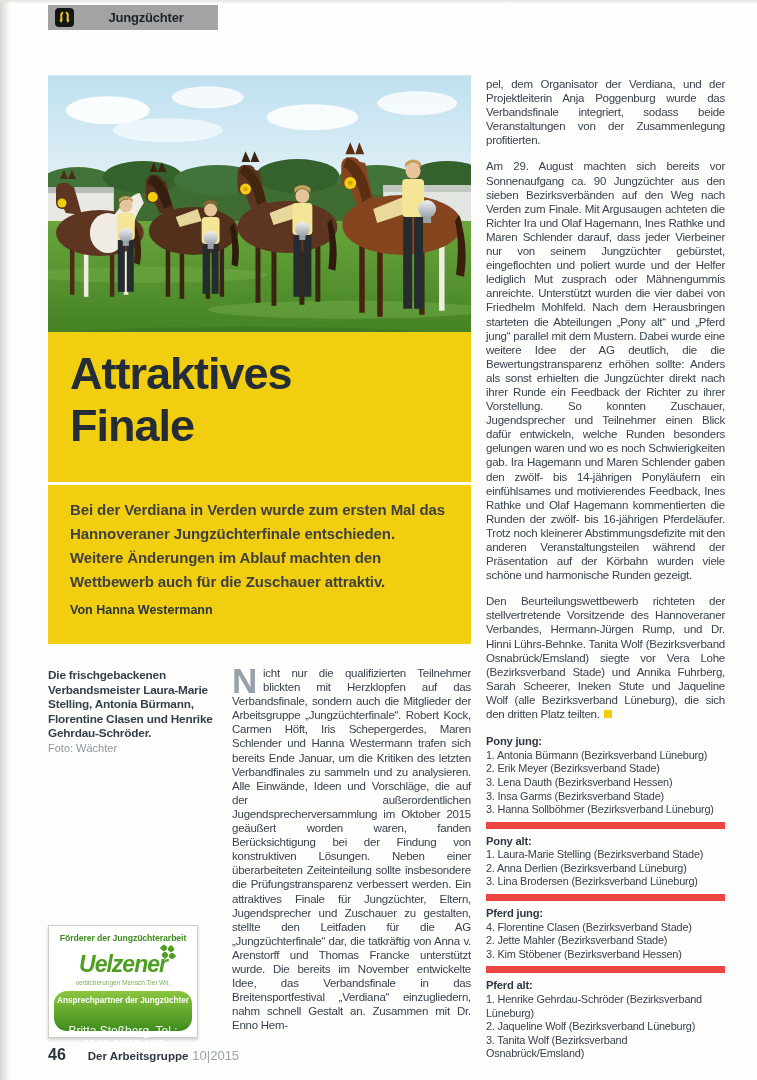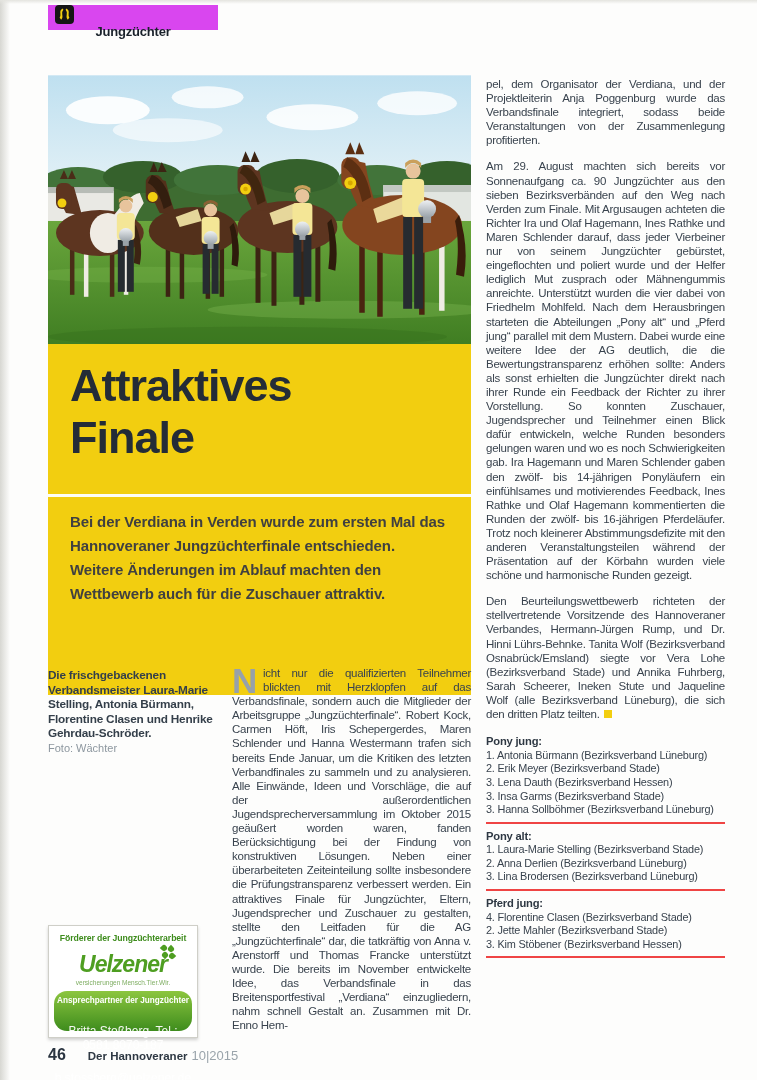--- a/index.html
+++ b/index.html
@@ -8,31 +8,31 @@
     background:#fdfdfc;overflow:hidden;
     font-family:"Liberation Sans",sans-serif;color:#39434e;
   }
   .scan-edge{position:absolute;left:0;top:0;width:10px;height:100%;
     background:linear-gradient(90deg,#d7d7d2,rgba(255,255,255,0));}
   .scan-top{position:absolute;left:0;top:0;width:100%;height:4px;
     background:linear-gradient(#e4e4df,rgba(255,255,255,0));}
 
   
   .header-tab{position:absolute;left:48px;top:5px;width:170px;height:25px;
-    background:#d946ef;display:flex;flex-direction:column;}
+    background:#a3a3a3;display:flex;align-items:center;}
   .logo-box{width:19px;height:19px;background:#151515;border-radius:4px;
     margin-left:7px;display:flex;align-items:center;justify-content:center;flex:none;}
   .header-label{flex:1;text-align:center;font-weight:bold;font-size:13px;color:#1a222b;letter-spacing:-0.2px;}
 
   
   .photo{position:absolute;left:48px;top:75px;width:423px;height:272px;overflow:hidden;}
   .photo svg{display:block;}
 
   
-  .title-block{position:absolute;left:48px;top:344px;width:423px;height:351px;
+  .title-block{position:absolute;left:48px;top:332px;width:423px;height:312px;
     background:#f2ce10;box-sizing:border-box;padding:16px 20px 0 22px;}
   .headline{font-size:45px;line-height:52px;font-weight:bold;color:#242c37;letter-spacing:-1px;}
   .title-sep{position:absolute;left:0;top:150px;width:100%;height:3px;background:#fdfdf6;}
   .lede{margin-top:46px;font-size:15px;line-height:24px;font-weight:bold;color:#404040;letter-spacing:-0.1px;}
   .byline{margin-top:9px;font-size:12.5px;font-weight:bold;color:#2b3540;}
 
   
   .caption{position:absolute;left:48px;top:668px;width:176px;}
   .caption-text{font-size:11.8px;line-height:14.6px;font-weight:bold;color:#343f4a;letter-spacing:-0.2px;}
   .caption-credit{font-size:11px;color:#8d979f;margin-top:1px;}
@@ -44,21 +44,21 @@
   .col-right{left:486px;top:77px;}
   .col p{margin:0 0 12px 0;}
   .dropcap{float:left;font-size:35px;line-height:27px;font-weight:bold;
     color:#97a1aa;margin:1px 6px 0 0;}
   .endmark{display:inline-block;width:8px;height:8px;background:#f2ce10;margin-left:4px;}
 
   
   .results{margin-top:2px;font-size:10.9px;line-height:13.6px;text-align:left;letter-spacing:-0.2px;}
   .results h4{margin:0;font-size:11.2px;font-weight:bold;color:#2e3843;}
   .results .item{color:#39434e;}
-  .results .sect{padding:2px 0 5px 0;border-bottom:2px solid #ef4444;margin-bottom:4px;}
+  .results .sect{padding:2px 0 5px 0;border-bottom:7px solid #ef4444;margin-bottom:4px;}
   .results .sect.last{border-bottom:none;}
 
   
   .ad-box{position:absolute;left:48px;top:925px;width:150px;height:113px;
     background:#fff;border:1px solid #cfcfc8;box-shadow:0 2px 3px rgba(0,0,0,0.18);
     box-sizing:border-box;text-align:center;}
   .ad-header{font-size:8.7px;font-weight:bold;color:#3e8c1d;margin-top:7px;letter-spacing:-0.1px;}
   .ad-brand-row{position:relative;margin-top:8px;height:30px;}
   .ad-brand{font-size:23px;font-weight:bold;font-style:italic;color:#4e9e21;letter-spacing:-1px;}
   .clover{position:absolute;right:22px;top:-6px;width:14px;height:14px;}
@@ -243,20 +243,21 @@
         <rect x="376" y="142" width="8" height="6" fill="#9aa2a8"></rect>
       </g>
     </svg>
   </div>
 
   <div class="title-block">
     <div class="headline">Attraktives</div>
     <div class="headline">Finale</div>
     <div class="title-sep"></div>
     <div class="lede">Bei der Verdiana in Verden wurde zum ersten Mal das Hannoveraner Jungzüchterfinale entschieden. Weitere Änderungen im Ablauf machten den Wettbewerb auch für die Zuschauer attraktiv.</div>
+    <div class="byline">Von Hanna Westermann</div>
   </div>
 
   <div class="caption">
     <div class="caption-text">Die frischgebackenen Verbandsmeister Laura-Marie Stelling, Antonia Bürmann, Florentine Clasen und Henrike Gehrdau-Schröder.</div>
     <div class="caption-credit">Foto: Wächter</div>
   </div>
 
   <div class="col col-mid">
     <p><span class="dropcap">N</span><span>icht nur die qualifizierten Teilnehmer blickten mit Herzklopfen auf das Verbandsfinale, sondern auch die Mitglieder der Arbeitsgruppe „Jungzüchterfinale“. Robert Kock, Carmen Höft, Iris Schepergerdes, Maren Schlender und Hanna Westermann trafen sich bereits Ende Januar, um die Kritiken des letzten Verbandfinales zu sammeln und zu analysieren. Alle Einwände, Ideen und Vorschläge, die auf der außerordentlichen Jugendsprecherversammlung im Oktober 2015 geäußert worden waren, fanden Berücksichtigung bei der Findung von konstruktiven Lösungen. Neben einer überarbeiteten Zeiteinteilung sollte insbesondere die Prüfungstransparenz verbessert werden. Ein attraktives Finale für Jungzüchter, Eltern, Jugendsprecher und Zuschauer zu gestalten, stellte den Leitfaden für die AG „Jungzüchterfinale“ dar, die tatkräftig von Anna v. Arenstorff und Thomas Francke unterstützt wurde. Die bereits im November entwickelte Idee, das Verbandsfinale in das Breitensportfestival „Verdiana“ einzugliedern, nahm schnell Gestalt an. Zusammen mit Dr. Enno Hem-</span></p>
   </div>
@@ -280,20 +281,26 @@
         <div class="item">1. Laura-Marie Stelling (Bezirksverband Stade)</div>
         <div class="item">2. Anna Derlien (Bezirksverband Lüneburg)</div>
         <div class="item">3. Lina Brodersen (Bezirksverband Lüneburg)</div>
       </div>
       <div class="sect">
         <h4>Pferd jung:</h4>
         <div class="item">4. Florentine Clasen (Bezirksverband Stade)</div>
         <div class="item">2. Jette Mahler (Bezirksverband Stade)</div>
         <div class="item">3. Kim Stöbener (Bezirksverband Hessen)</div>
       </div>
+      <div class="sect last">
+        <h4>Pferd alt:</h4>
+        <div class="item">1. Henrike Gehrdau-Schröder (Bezirksverband Lüneburg)</div>
+        <div class="item">2. Jaqueline Wolf (Bezirksverband Lüneburg)</div>
+        <div class="item">3. Tanita Wolf (Bezirksverband Osnabrück/Emsland)</div>
+      </div>
     </div>
   </div>
 
   <div class="ad-box">
     <div class="ad-header">Förderer der Jungzüchterarbeit</div>
     <div class="ad-brand-row">
       <span class="ad-brand">Uelzener</span>
       <span class="clover">
           <i></i>
           <i></i>
@@ -304,16 +311,16 @@
     <div class="ad-tagline">versicherungen Mensch.Tier.Wir.</div>
     <div class="ad-band">
       <div class="l1">Ansprechpartner der Jungzüchter</div>
       <div class="l2">Britta Stoßberg, Tel.: 0581 8070-187</div>
       <div class="l3">b.stossberg@uelzener.de</div>
     </div>
   </div>
 
   <div class="footer">
     <span class="page-number">46</span>
-    <span class="footer-title">Der Hannoveraner</span>
+    <span class="footer-title">Der Arbeitsgruppe</span>
     <span class="footer-issue">10|2015</span>
   </div>
 </div>
 
 </body></html>

